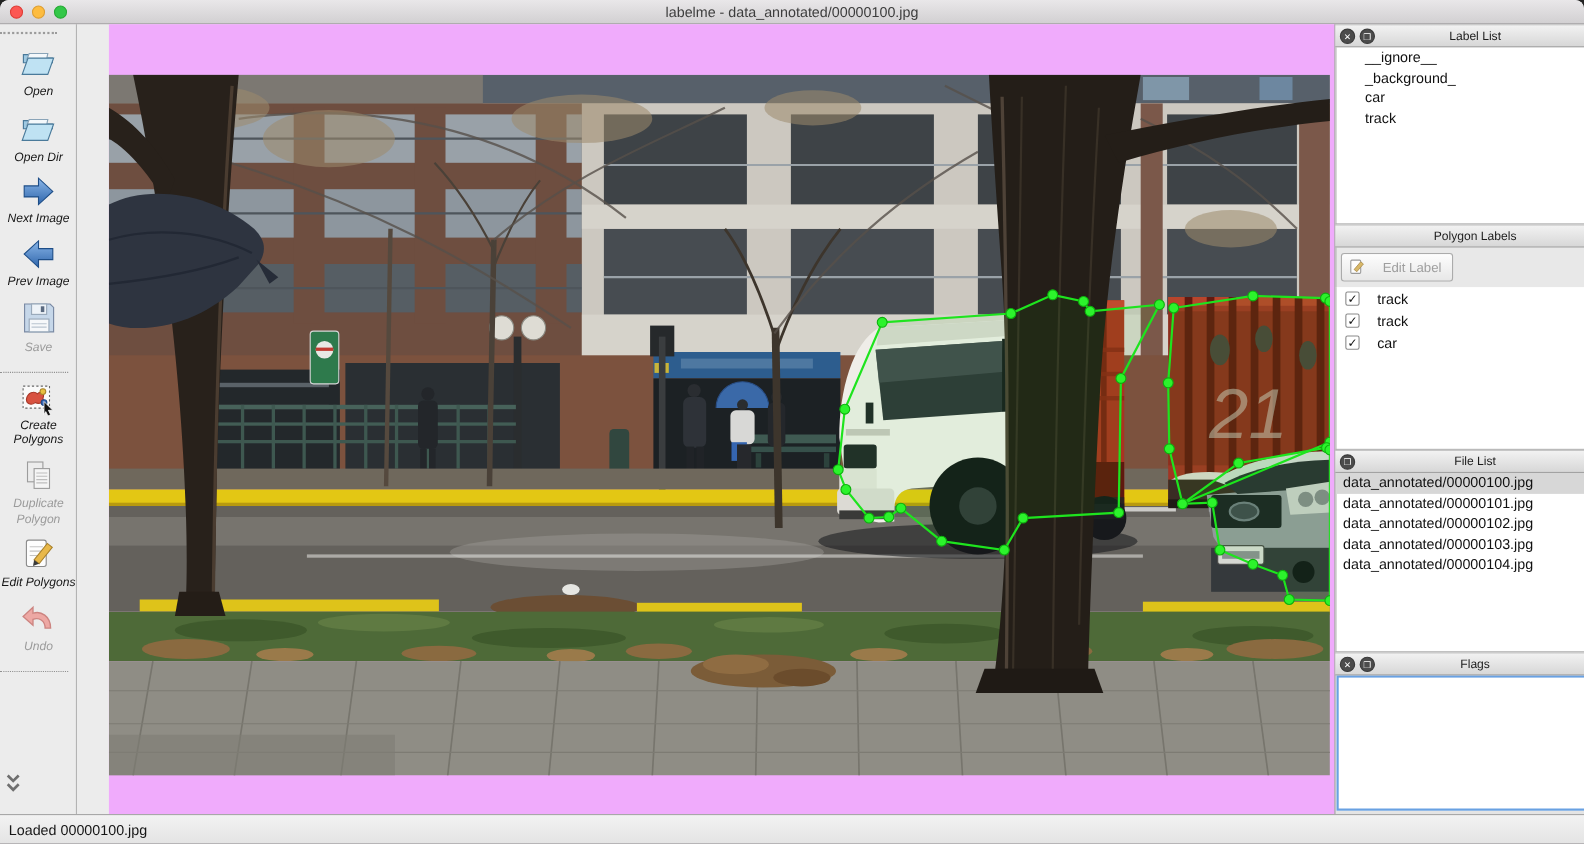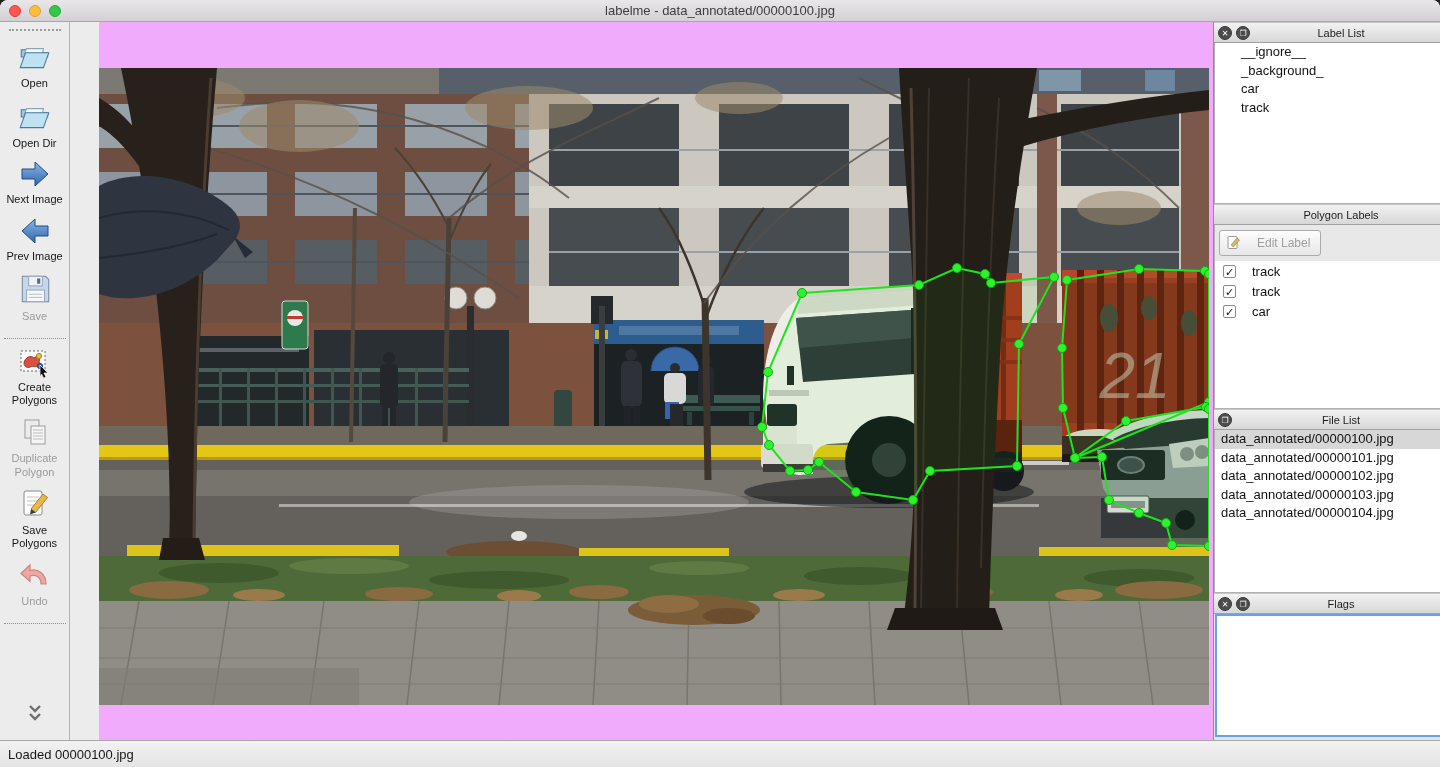--- a/index.html
+++ b/index.html
@@ -17,21 +17,21 @@
   .tl { width:12px; height:12px; border-radius:50%; }
   .tl.red { background:#fc5753; border:1px solid #df3e38; }
   .tl.yellow { background:#fdbc40; border:1px solid #de9f34; }
   .tl.green { background:#33c748; border:1px solid #27aa35; }
 
   
   .main { flex:1 1 auto; display:flex; height:718px; }
 
   
   .toolbar { width:70px; flex:0 0 70px; background:#ececec; border-right:1px solid #b3b3b3;
-    display:flex; flex-direction:column; align-items:center; padding-top:4px; }
+    display:flex; flex-direction:column; padding-top:4px;font-style:italic; }
   .tb-handle { width:52px; border-top:2px dotted #9b9b9b; margin:3px 0 6px 0; }
   .tb-sep { width:62px; border-top:1px dotted #8f8f8f; margin:8px 0; }
   .tb-item { display:flex; flex-direction:column; align-items:center; width:70px; margin-bottom:7px; }
   .tb-item svg { display:block; }
   .tb-label { font-size:11px; color:#161616; text-align:center; line-height:1.2; margin-top:2px; width:68px; }
   .tb-label.dim { color:#9b9b9b; }
   .tb-bottom { margin-top:auto; margin-bottom:12px; }
 
   
   .canvas-area { width:1114px; flex:0 0 1114px; background:#f0abfc; position:relative;margin-left:29px; }
@@ -170,21 +170,21 @@
 
       <div class="tb-item">
         <svg width="36" height="36" viewBox="0 0 36 36">
           <rect x="7" y="5" width="18" height="24" rx="2" fill="#fdfdfd" stroke="#8a8a8a"></rect>
           <line x1="10" y1="11" x2="22" y2="11" stroke="#c4c4c4"></line>
           <line x1="10" y1="15" x2="22" y2="15" stroke="#c4c4c4"></line>
           <line x1="10" y1="19" x2="18" y2="19" stroke="#c4c4c4"></line>
           <path d="M14 23 L26 8 L30.5 11.5 L18.5 26.5 Z" fill="#e8b84a" stroke="#a8802a"></path>
           <path d="M14 23 L18.5 26.5 L13 28.5 Z" fill="#3a3a3a"></path>
         </svg>
-        <div class="tb-label">Save Polygons</div>
+        <div class="tb-label">Edit Polygons</div>
       </div>
 
       <div class="tb-item">
         <svg width="38" height="36" viewBox="0 0 36 36">
           <path d="M29 27 C29 16 20 11 13 13.5 L13 8 L4 16.5 L13 24.5 L13 19 C19 17 24 20.5 24 27 Z" fill="#eda8a4" stroke="#cc8480" stroke-width="1.2"></path>
         </svg>
         <div class="tb-label dim">Undo</div>
       </div>
 
       <div class="tb-sep"></div>

